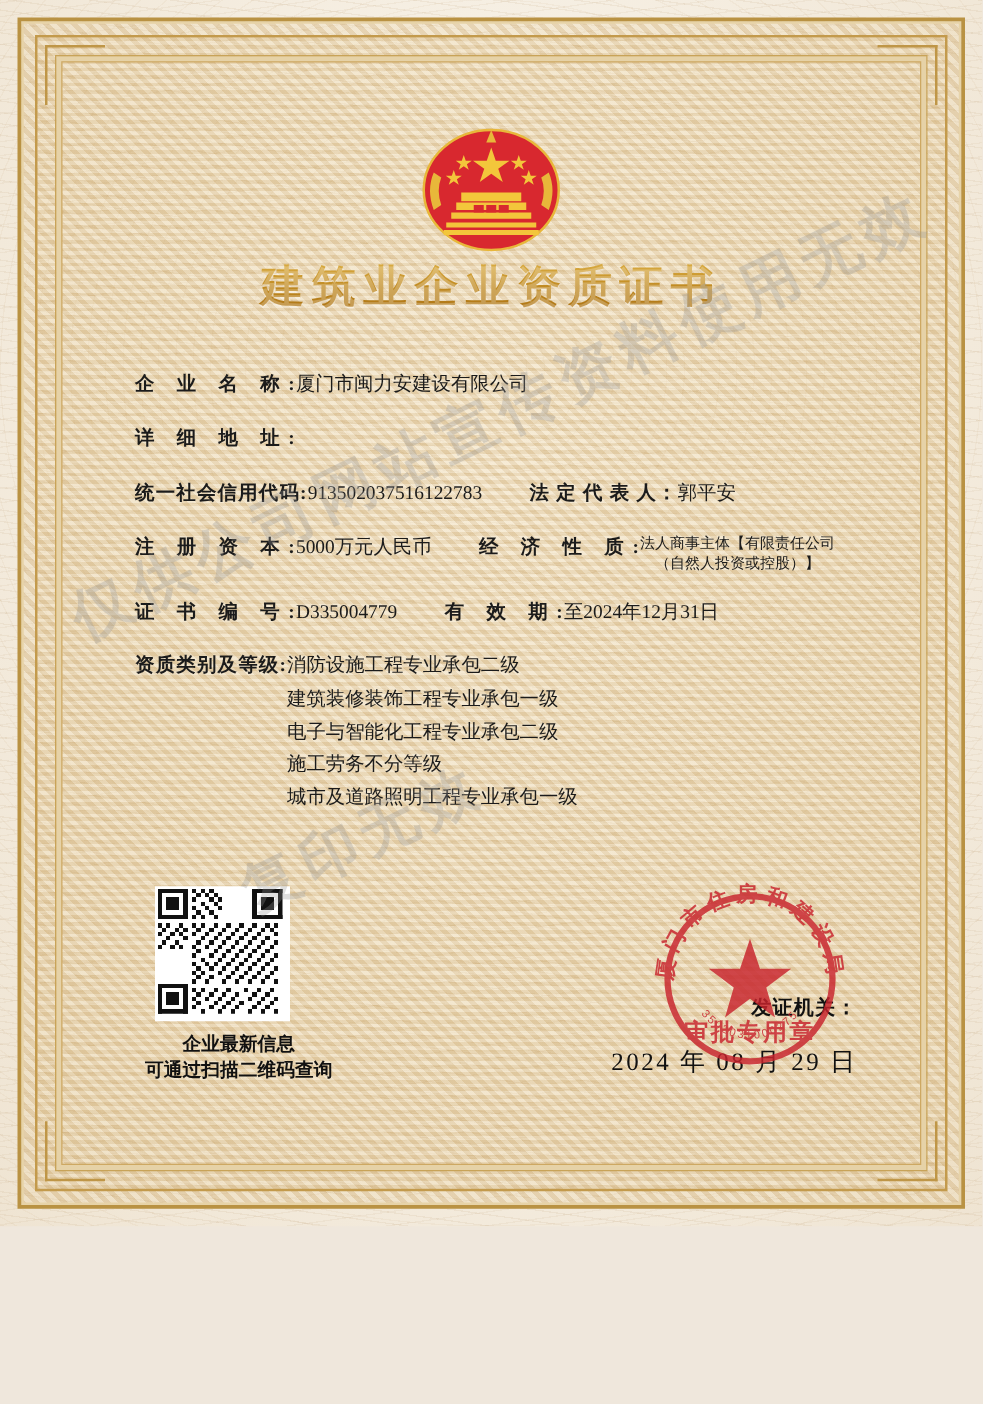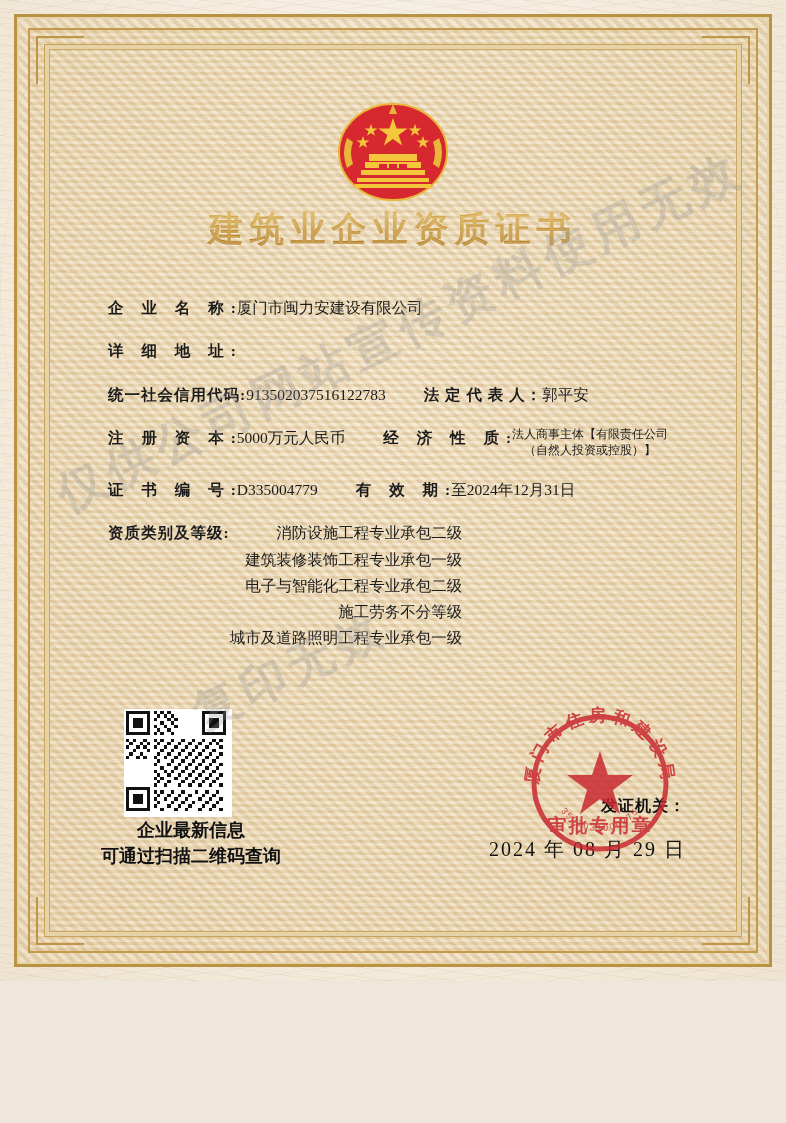--- a/index.html
+++ b/index.html
@@ -90,32 +90,32 @@
     white-space:nowrap;
     font-weight:bold;
     letter-spacing:1px;
   }
   .label.spread{ letter-spacing:7px; }
   .colon{font-weight:bold;}
   .value{ margin-left:1px; }
   .row.two .half{display:flex;align-items:flex-start;}
   .row.two .half.second{margin-left:38px;}
   .small-val{font-size:12px;line-height:1.35;text-align:center;}
-  .multi .value-list div{margin-bottom:3px;text-align:right;}
+  .multi .value-list div{margin-bottom:3px;}
 
   .qr{
     position:absolute;left:68px;bottom:108px;
     width:104px;height:104px;
     background:#fff;
     padding:2px;
   }
   .qr svg{display:block;}
   .qr-caption{
     position:absolute;left:40px;bottom:56px;width:190px;
-    text-align:center;font-size:18px;font-weight:bold;color:#111;
+    text-align:center;font-size:15px;font-weight:bold;color:#111;
     line-height:1.45;
   }
   .issuer{
     position:absolute;right:44px;bottom:108px;
     font-size:16px;font-weight:bold;color:#111;letter-spacing:1px;
   }
   .issue-date{
     position:absolute;right:44px;bottom:62px;
     font-size:20px;color:#111;letter-spacing:2px;
   }

